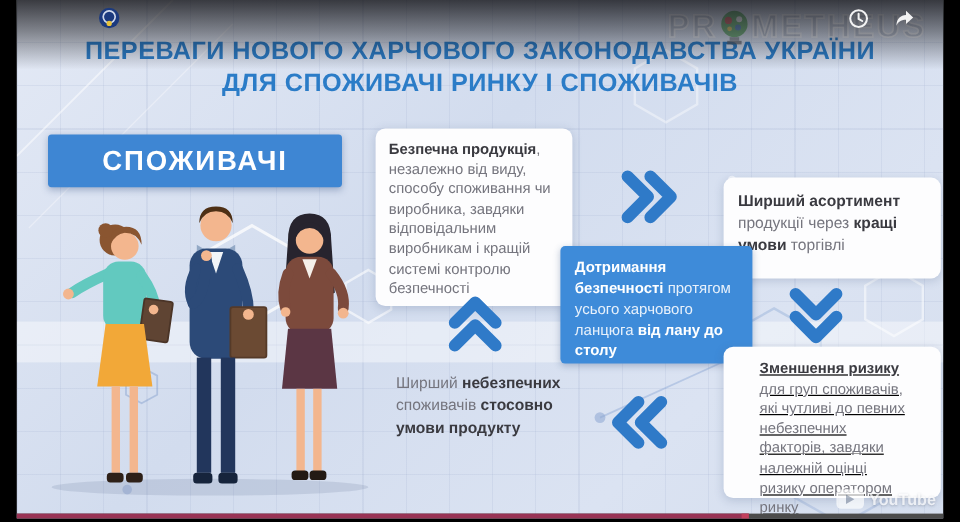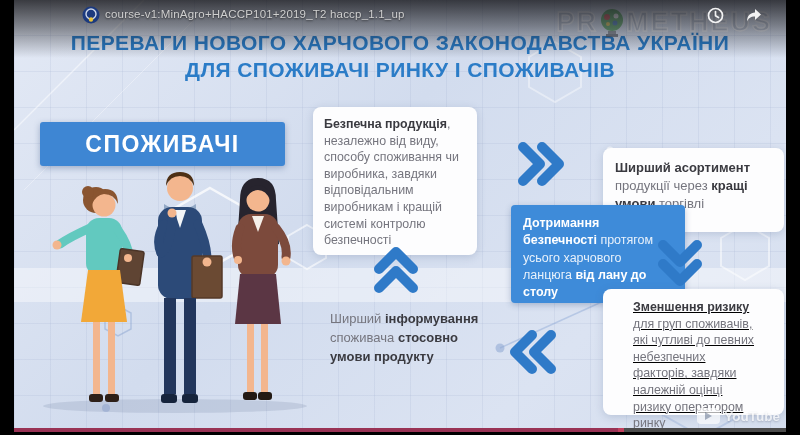--- a/index.html
+++ b/index.html
@@ -33,37 +33,37 @@
   
   .watermark { position:absolute; top:7px; right:14px; display:flex; align-items:center;
     opacity:0.68; pointer-events:none; }
   .wm-txt { font-size:27px; font-weight:bold; letter-spacing:2px; color:rgba(255,255,255,0.12);
     -webkit-text-stroke:1.3px rgba(248,248,250,0.85); text-shadow:0 0 1px rgba(120,130,150,0.5); }
   .wm-globe { width:26px; height:30px; margin:0 1px; }
 
   
   .audience-box { position:absolute; left:26px; top:112px; width:245px; height:44px;
     background:#3e86d3; border-radius:3px; box-shadow:0 2px 6px rgba(40,70,120,0.35);
-    display:flex; align-items:center; justify-content:center;margin-top:10px; }
+    display:flex; align-items:center; justify-content:center; }
   .audience-box span { color:#fff; font-weight:bold; font-size:23px; letter-spacing:1.5px; }
 
   
   .card { position:absolute; background:#fdfdfe; border-radius:8px;
     box-shadow:0 2px 8px rgba(70,90,130,0.22); }
   .card-text { font-size:12.4px; line-height:1.34; color:#75757e; }
   .seg-b { font-weight:bold; color:#3a3a40; }
   #card-safe { left:299px; top:107px; width:164px; height:148px; padding:9px 11px; }
   #card-assortment { left:589px; top:148px; width:181px; height:84px; padding:11px 12px; }
   #card-assortment .card-text { font-size:13px; line-height:1.38; }
   #card-risk { left:589px; top:289px; width:181px; height:126px; padding:10px 30px;text-decoration:underline; }
   #block-informing { position:absolute; left:316px; top:310px; width:150px; }
   #block-informing .card-text { font-size:13px; line-height:1.45; }
-  .blue-box { position:absolute; left:453px; top:205px; width:174px; height:98px;
+  .blue-box { position:absolute; left:453px; top:205px; width:160px; height:98px;
     background:#3e8bd9; border-radius:4px; padding:10px 12px;
-    box-shadow:0 2px 6px rgba(40,70,120,0.3);margin-left:44px; }
+    box-shadow:0 2px 6px rgba(40,70,120,0.3); }
   .blue-box .card-text { color:#e8f1fb; font-size:12.5px; line-height:1.38; }
   .blue-box .seg-b { color:#fff; }
 
   
   .chev { position:absolute; width:52px; height:50px; }
   #chev-right { left:502px; top:139px; }
   #chev-up    { left:356px; top:244px; transform:rotate(-90deg); }
   #chev-down  { left:640px; top:239px; transform:rotate(90deg); }
   #chev-left  { left:492px; top:327px; transform:rotate(180deg); }
 
@@ -176,21 +176,21 @@
 
     <div class="card" id="card-safe">
       <div class="card-text"><span class="seg-b">Безпечна продукція</span><span>, незалежно від виду, способу споживання чи виробника, завдяки відповідальним виробникам і кращій системі контролю безпечності</span></div>
     </div>
 
     <div class="blue-box">
       <div class="card-text"><span class="seg-b">Дотримання безпечності</span><span> протягом усього харчового ланцюга </span><span class="seg-b">від лану до столу</span></div>
     </div>
 
     <div id="block-informing">
-      <div class="card-text"><span>Ширший </span><span class="seg-b">інформування</span><span> споживача </span><span class="seg-b">стосовно умови продукту</span></div>
+      <div class="card-text"><span>Ширший </span><span class="seg-b">небезпечних</span><span> споживачів </span><span class="seg-b">стосовно умови продукту</span></div>
     </div>
 
     <div class="card" id="card-risk">
       <div class="card-text"><span class="seg-b">Зменшення ризику</span><span> для груп споживачів, які чутливі до певних небезпечних факторів, завдяки належній оцінці ризику оператором ринку</span></div>
     </div>
 
     <svg class="chev" id="chev-right" viewBox="0 0 52 50">
       <path d="M7 8 L24 25 L7 42" fill="none" stroke="#2f7ac8" stroke-width="10" stroke-linecap="round" stroke-linejoin="round"></path>
       <path d="M26 8 L43 25 L26 42" fill="none" stroke="#2f7ac8" stroke-width="10" stroke-linecap="round" stroke-linejoin="round"></path>
     </svg>
@@ -220,21 +220,20 @@
       </svg>
       <span class="wm-txt">METHEUS</span>
     </div>
 
     <div class="top-overlay"></div>
     <svg class="favicon" viewBox="0 0 18 18">
       <circle cx="9" cy="9" r="8.5" fill="#1c3a7e"></circle>
       <circle cx="9" cy="8" r="5" fill="none" stroke="#cfd8ea" stroke-width="1.4"></circle>
       <circle cx="9" cy="13.5" r="2.2" fill="#e8c23a"></circle>
     </svg>
-    <div class="video-title">course-v1:MinAgro+HACCP101+2019_T2 haccp_1.1_up</div>
     <svg class="tr-icon tr-clock" viewBox="0 0 17 17">
       <circle cx="8.5" cy="8.5" r="7" fill="none" stroke="#fff" stroke-width="1.7"></circle>
       <path d="M8.5 4.5 V8.7 L11.5 10.5" fill="none" stroke="#fff" stroke-width="1.7" stroke-linecap="round"></path>
     </svg>
     <svg class="tr-icon tr-share" viewBox="0 0 17 17">
       <path d="M10 2 L16 7.5 L10 13 V9.5 C5.5 9.5 3.3 11.5 2 14.5 C2.2 8.5 5.5 5.8 10 5.5 Z" fill="#fff"></path>
     </svg>
 
     <div class="yt-logo">
       <span class="yt-play">

